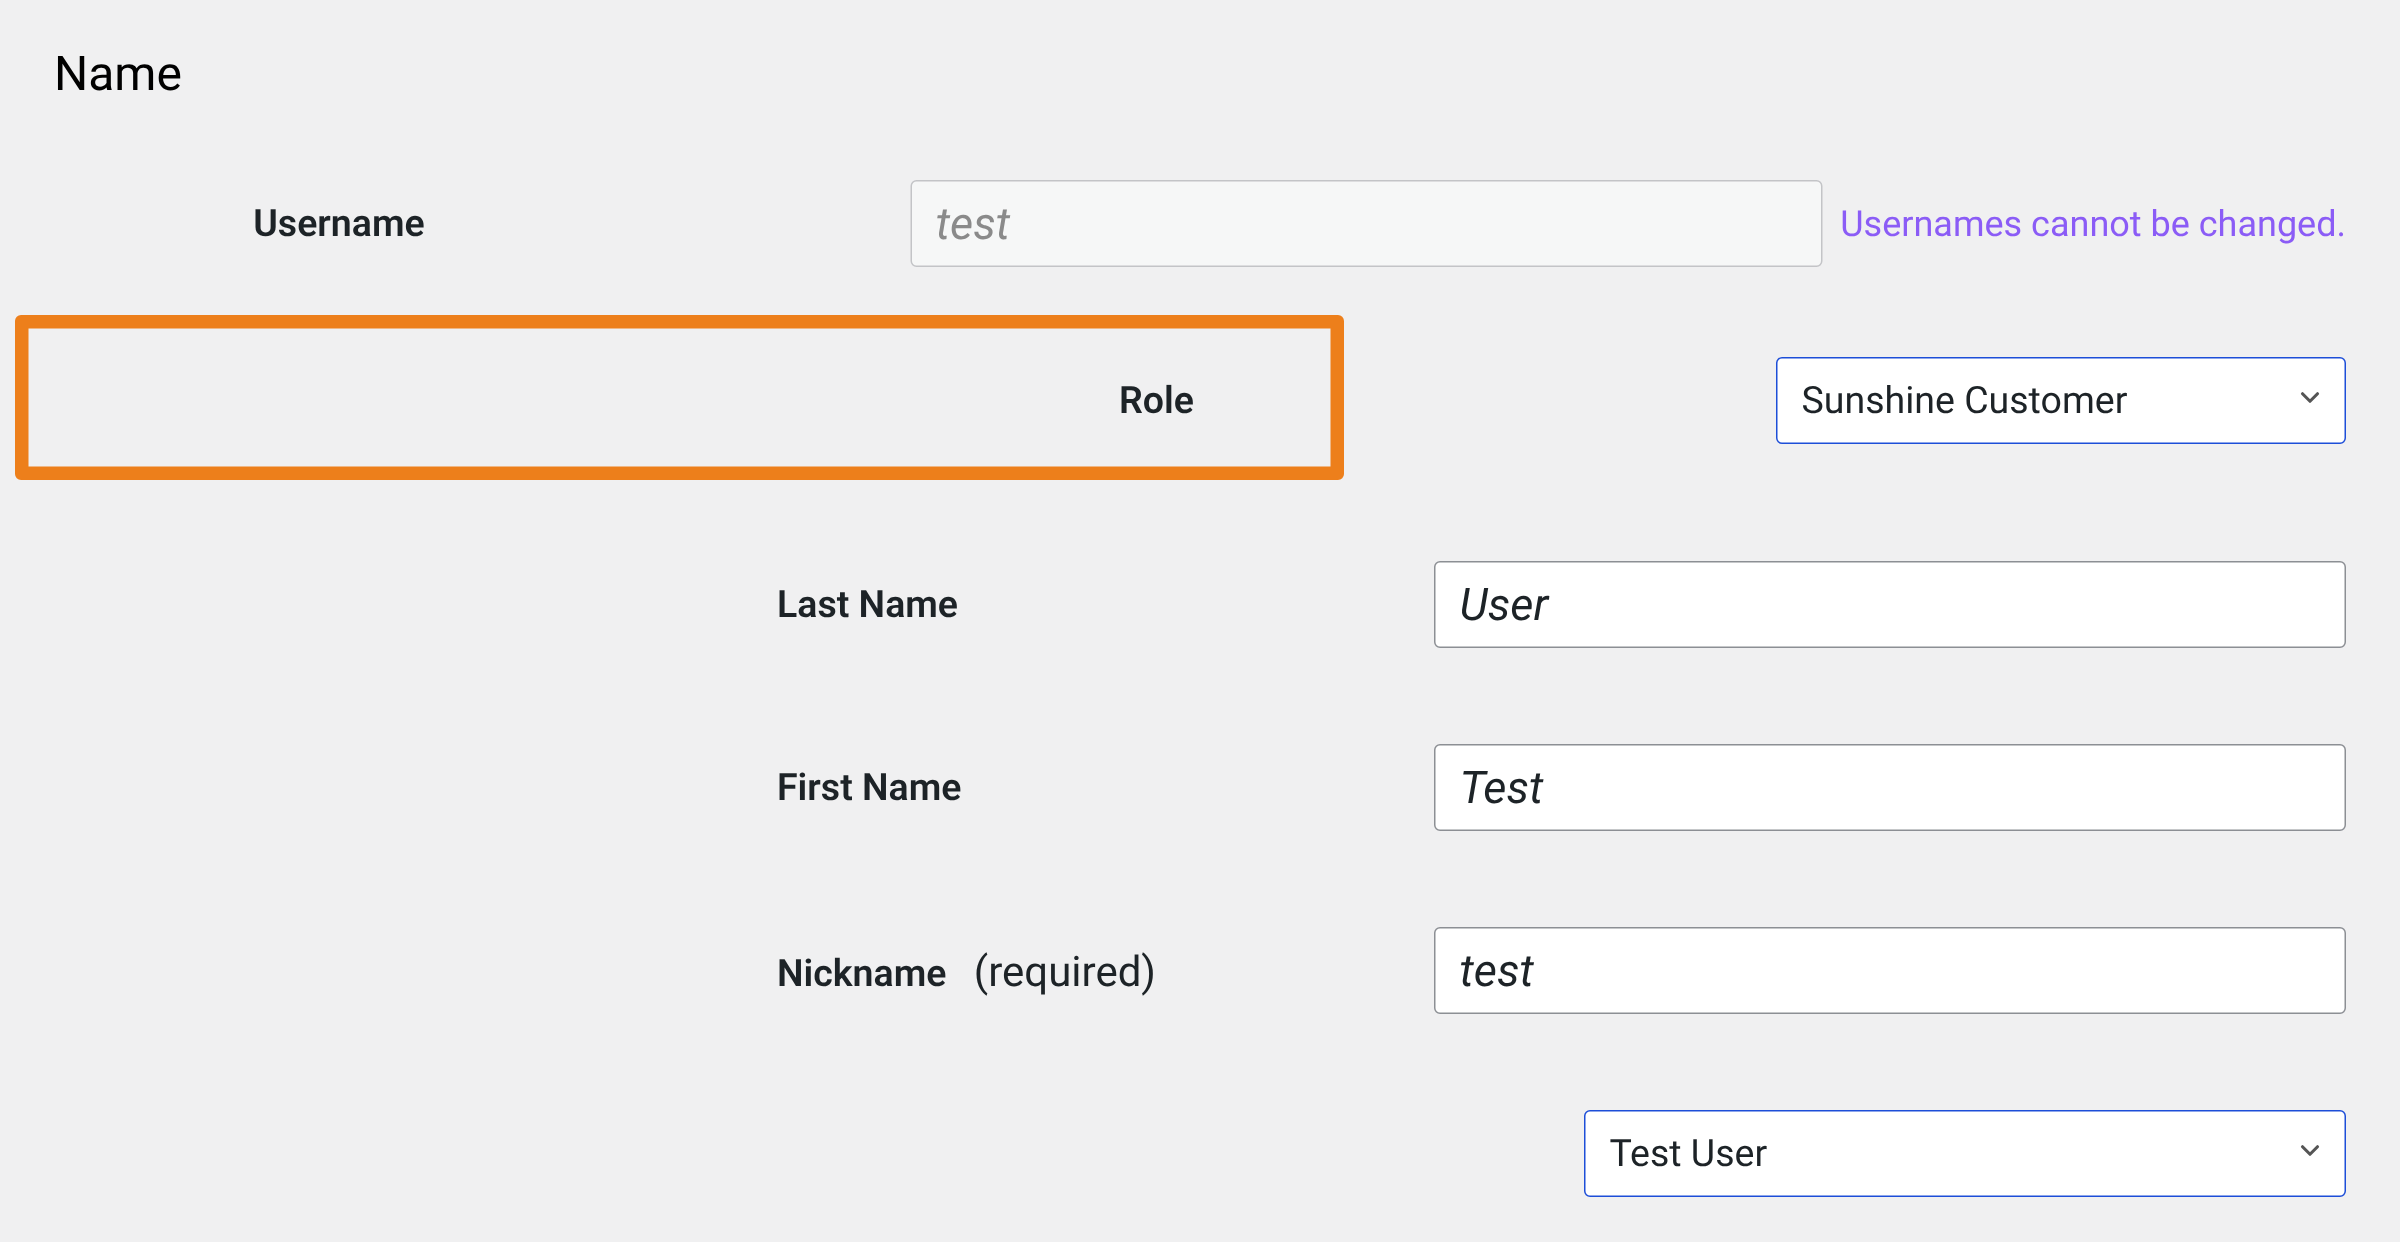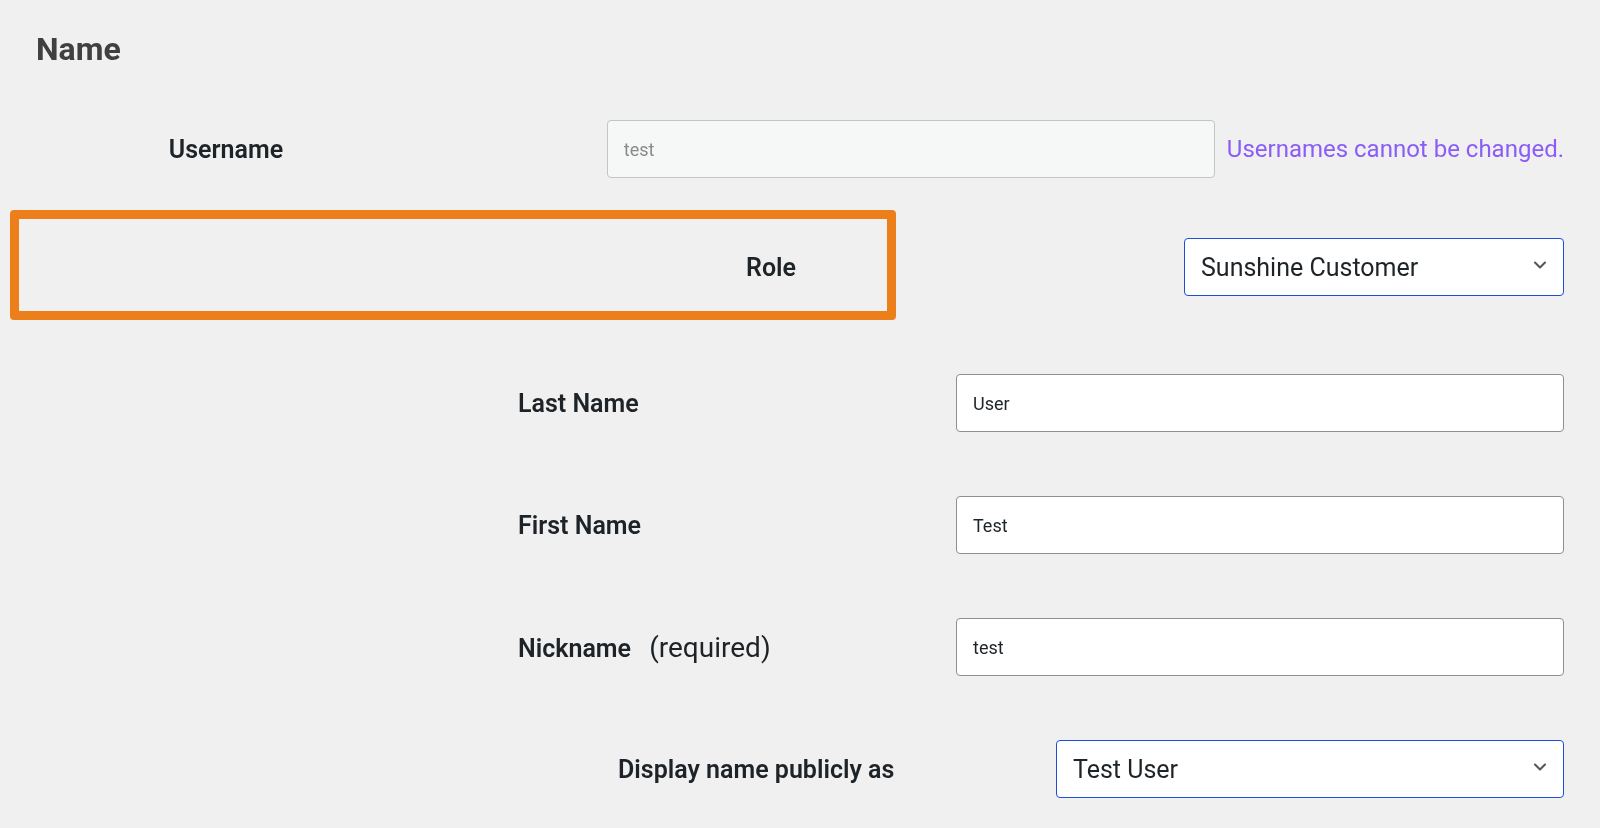--- a/index.html
+++ b/index.html
@@ -13,22 +13,22 @@
       color: #1d2327;
       padding: 0;
       width: 1600px;
       height: 828px;
     }
     .container {
       padding: 30px 36px 0 36px;
     }
     .section-title {
       font-size: 32px;
-      font-weight: 700;
-      color: #404040;
+      font-weight: 400;
+      color: #000000;
       margin-bottom: 52px;
     }
     .form-row {
       display: flex;
       align-items: center;
       margin-bottom: 64px;
       position: relative;
       justify-content: flex-end;
     }
     .form-label {
@@ -40,26 +40,27 @@
     }
     .form-label .required {
       font-weight: 400;
       font-size: 28px;
       margin-left: 12px;
     }
     .text-input {
       width: 608px;
       height: 58px;
       padding: 0 16px;
-      font-size: 18px;
+      font-size: 30px;
       font-family: inherit;
       border: 1px solid #8c8f94;
       border-radius: 4px;
       background: #ffffff;
       color: #1d2327;
+      font-style: italic;
     }
     .text-input:disabled {
       background: #f6f7f7;
       color: #8a8a8a;
       border-color: #c3c4c7;
     }
     .select-wrapper {
       position: relative;
       display: inline-block;
     }
@@ -148,21 +149,20 @@
 
   <div class="form-row">
     <label class="form-label">
       <span>Nickname</span>
       <span class="required">(required)</span>
     </label>
     <input type="text" class="text-input" value="test" style="">
   </div>
 
   <div class="form-row">
-    <label class="form-label">Display name publicly as</label>
     <div class="select-wrapper wide">
       <select class="select-input">
         <option>Test User</option>
       </select>
       <span class="select-chevron">
         <svg width="20" height="20" viewBox="0 0 24 24" fill="none" stroke="currentColor" stroke-width="2.5" stroke-linecap="round" stroke-linejoin="round">
             <polyline points="6 9 12 15 18 9"></polyline>
           </svg>
       </span>
     </div>

